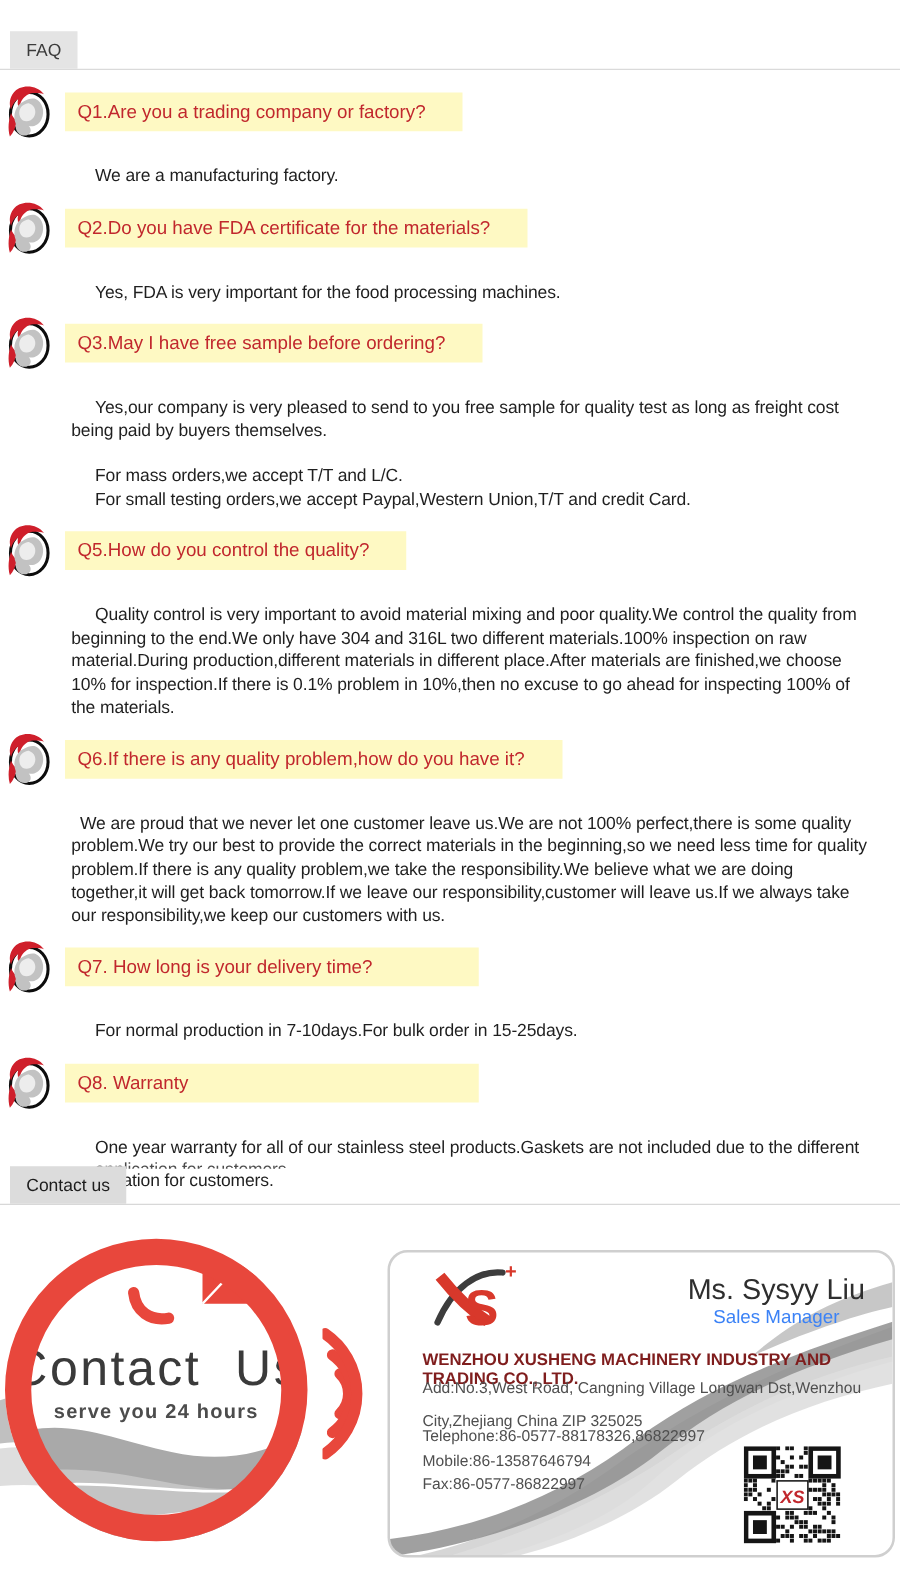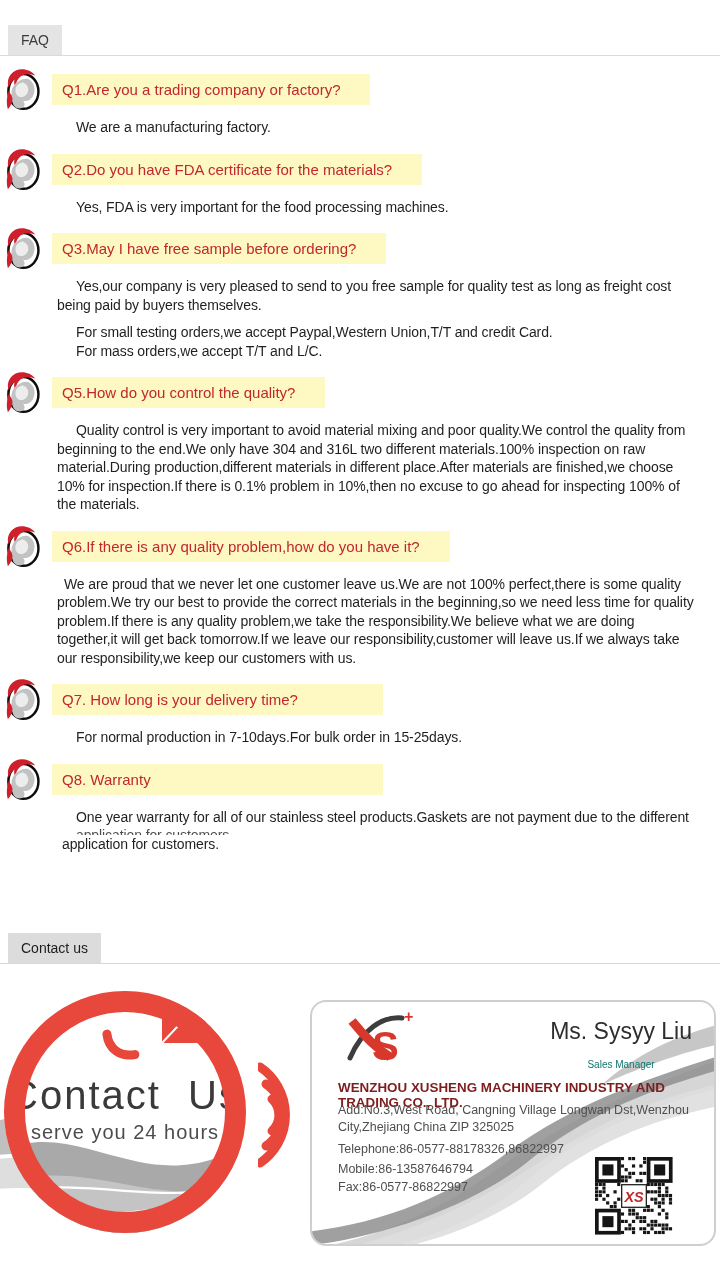--- a/index.html
+++ b/index.html
@@ -9,21 +9,21 @@
   .tab-row{margin-top:25px;border-bottom:1px solid #dadada;}
   .tab{display:inline-block;margin-left:8px;padding:7px 13px;background:#e4e4e4;
        font-size:14px;color:#3b3b3b;}
   
   .faq-list{padding:10px 0 0 3px;}
   .faq-qrow{display:flex;align-items:center;height:47px;}
   .logo-icon{width:38px;height:47px;flex:0 0 38px;margin-right:11px;}
   .faq-q{box-sizing:border-box;display:inline-block;background:#fef9c3;color:#c1272d;
          font-size:15px;padding:7px 30px 7px 10px;min-width:246px;white-space:nowrap;}
   .faq-item:nth-child(7) .faq-q,.faq-item:nth-child(8) .faq-q{min-width:331px;}
-  .faq-a{margin:5px 26px 9px 54px;font-size:14px;color:#1f1f1f;line-height:18.5px;
+  .faq-a{margin:18px 26px 9px 54px;font-size:14px;color:#1f1f1f;line-height:18.5px;
          letter-spacing:-0.1px;}
   .faq-a p{margin:0;text-indent:19px;}
   .faq-item:nth-child(6) .faq-a p{text-indent:7px;}
   .faq-a p:empty{display:none;}
   .clip-line{height:9px;overflow:hidden;opacity:.8;text-indent:2px;}
   .dup-line{text-indent:5px !important;}
   
   .contact-bar{position:absolute;top:933px;left:0;right:0;border-bottom:1px solid #d8d8d8;}
   .contact-bar .tab{background:#dcdcdc;color:#1d1d1d;}
   
@@ -32,34 +32,34 @@
   .badge{position:absolute;left:4px;top:24px;width:242px;height:242px;z-index:1;}
   .disc{position:absolute;inset:0;border-radius:50%;background:#fff;overflow:hidden;}
   .disc-waves{position:absolute;left:0;bottom:0;width:100%;height:105px;}
   .ring{position:absolute;inset:0;border-radius:50%;border:21px solid #e8473c;
         box-sizing:border-box;pointer-events:none;}
   .icon-mail{position:absolute;left:157px;top:21px;}
   .icon-phone{position:absolute;left:96px;top:34px;transform:rotate(-10deg);}
   .badge-title{position:absolute;top:82px;left:0;width:100%;text-align:center;
                font-size:40px;color:#3a3a3a;letter-spacing:2px;word-spacing:14px;}
   .badge-sub{position:absolute;top:130px;left:0;width:100%;text-align:center;
-             font-size:20px;color:#4c4c4c;letter-spacing:1px;}
+             font-size:16px;color:#4c4c4c;letter-spacing:1px;font-weight:bold;}
   .arcs{position:absolute;left:258px;top:86px;width:60px;height:122px;z-index:1;}
   
   .card{position:absolute;left:310px;top:33px;width:406px;height:246px;background:#fff;
         border:2px solid #cfcfcf;border-radius:16px;box-sizing:border-box;overflow:hidden;z-index:1;}
   .ribbons{position:absolute;inset:0;z-index:0;}
   .card-logo{position:absolute;left:22px;top:6px;z-index:1;}
   .card-person{position:absolute;right:22px;top:16px;text-align:center;z-index:1;}
   .person-name{font-size:23px;color:#2e2e2e;}
-  .person-role{font-size:10px;color:#0f766e;margin-top:14px;}
+  .person-role{font-size:15px;color:#3b82f6;margin-top:0;}
   .card-company{position:absolute;left:26px;top:78px;right:10px;font-size:13.4px;
                 font-weight:bold;color:#7f1d1d;z-index:1;}
   .card-line{position:absolute;left:26px;font-size:12.5px;color:#4f4f4f;z-index:1;}
-  .addr1{top:101px;} .addr2{top:118px;} .tel{top:140px;} .mob{top:160px;text-align:center;} .fax{top:178px;}
+  .addr1{top:101px;} .addr2{top:128px;} .tel{top:140px;} .mob{top:160px;text-align:center;} .fax{top:178px;}
   .qr{position:absolute;left:283px;top:155px;width:78px;height:78px;z-index:2;}
 </style>
 </head>
 <body>
 
 <svg width="0" height="0" style="position:absolute">
   <defs>
     <g id="xs-mascot">
       <ellipse cx="21.5" cy="27" rx="16" ry="18.5" fill="#fff" stroke="#0d0d0d" stroke-width="2.6"></ellipse>
       <path d="M34,10 C28,2 14,1 8,9 C5,13 4,18 6,23 C7,19 9,16 12,14 C11,18 12,21 14,23 C12,15 20,8 27,9 C29,9 32,9 34,10 Z" fill="#cf1f2b"></path>
@@ -109,22 +109,22 @@
           </svg>
         <span class="faq-q">Q3.May I have free sample before ordering?</span>
       </div>
       <div class="faq-a">
         <p>Yes,our company is very pleased to send to you free sample for quality test as long as freight cost being paid by buyers themselves.</p>
       </div>
     </div>
 
     <div class="faq-item">
       <div class="faq-a">
+        <p>For mass orders,we accept T/T and L/C.</p>
         <p>For small testing orders,we accept Paypal,Western Union,T/T and credit Card.</p>
-        <p>For mass orders,we accept T/T and L/C.</p>
       </div>
     </div>
 
     <div class="faq-item">
       <div class="faq-qrow">
         <svg class="logo-icon" viewBox="0 0 40 50">
             <use href="#xs-mascot"></use>
           </svg>
         <span class="faq-q">Q5.How do you control the quality?</span>
       </div>
@@ -158,21 +158,21 @@
     </div>
 
     <div class="faq-item">
       <div class="faq-qrow">
         <svg class="logo-icon" viewBox="0 0 40 50">
             <use href="#xs-mascot"></use>
           </svg>
         <span class="faq-q">Q8. Warranty</span>
       </div>
       <div class="faq-a">
-        <p>One year warranty for all of our stainless steel products.Gaskets are not payment due to the different</p>
+        <p>One year warranty for all of our stainless steel products.Gaskets are not included due to the different</p>
         <p class="clip-line">application for customers</p>
         <p class="dup-line">application for customers.</p>
       </div>
     </div>
 
   </div>
 
   <div class="contact-bar">
     <span class="tab">Contact us</span>
   </div>

